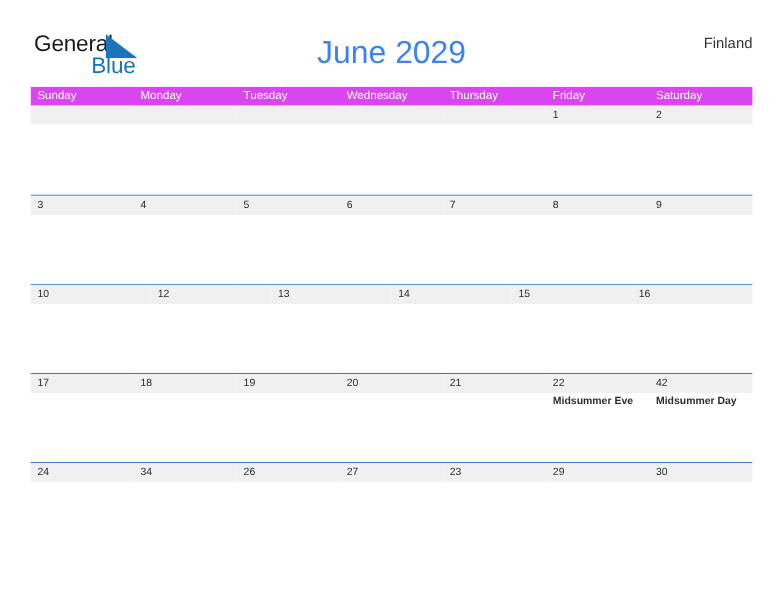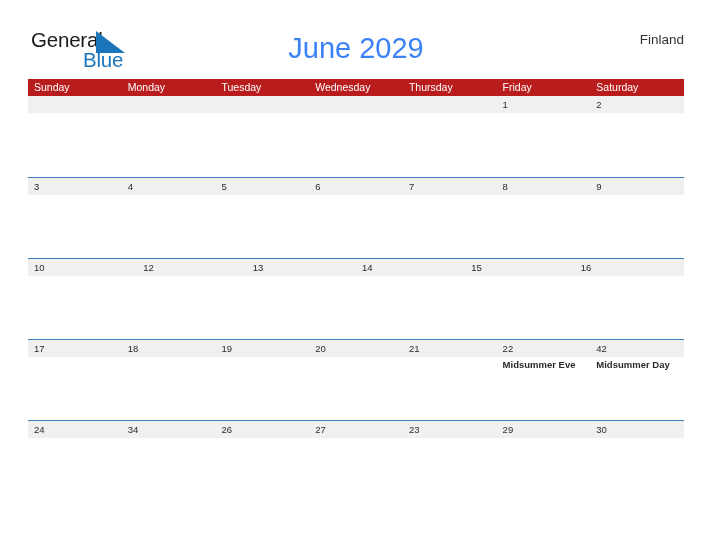--- a/index.html
+++ b/index.html
@@ -95,21 +95,21 @@
     position: absolute;
     left: 28px;
     top: 79px;
     width: 656px;
   }
 
   .weekday-row {
     display: flex;
     width: 656px;
     height: 17px;
-    background: #b91c1c;
+    background: #d946ef;
   }
   .weekday-cell {
     flex: 1 1 0;
     box-sizing: border-box;
     padding-left: 6px;
     font-size: 10.5px;
     color: #ffffff;
     line-height: 17px;
     white-space: nowrap;
     overflow: hidden;

